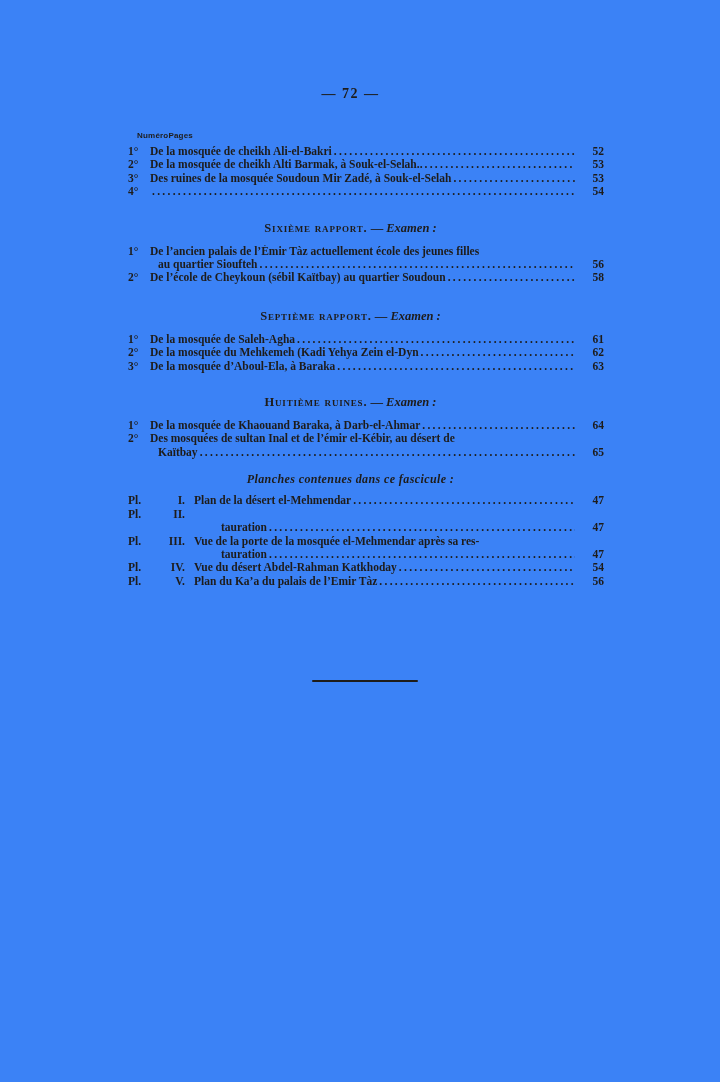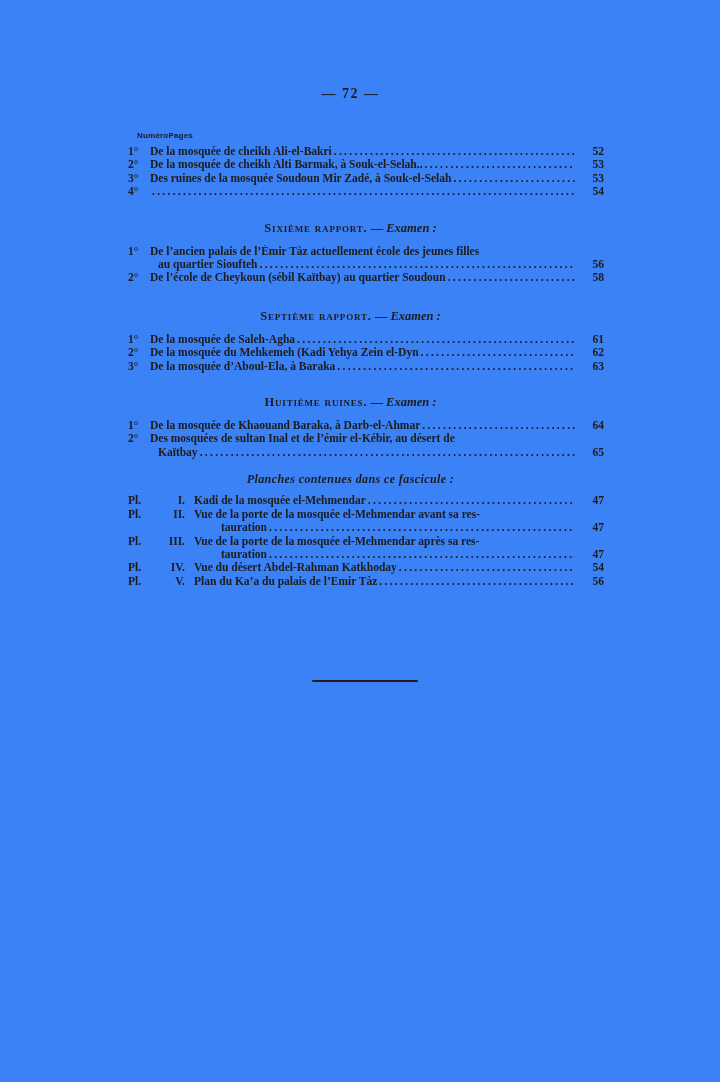--- a/index.html
+++ b/index.html
@@ -180,30 +180,29 @@
             <span class="pg">65</span>
           </div>
         </div>
         <div class="section planches">
           <div class="heading"><i class="pl-head">Planches contenues dans ce fascicule :</i></div>
           <div class="row">
             <span class="plabel">
               <span class="pl">Pl.</span>
               <span class="rom">I.</span>
             </span>
-            <span class="txt">Kadi de la mosquée el-Mehmendar</span>
+            <span class="txt">Plan de la désert el-Mehmendar</span>
             <span class="leader"></span>
             <span class="pg">47</span>
           </div>
           <div class="row">
             <span class="plabel">
               <span class="pl">Pl.</span>
               <span class="rom">II.</span>
             </span>
-            <span class="txt">Vue de la porte de la mosquée el-Mehmendar avant sa res-</span>
           </div>
           <div class="row cont">
             <span class="txt">tauration</span>
             <span class="leader"></span>
             <span class="pg">47</span>
           </div>
           <div class="row">
             <span class="plabel">
               <span class="pl">Pl.</span>
               <span class="rom">III.</span>

